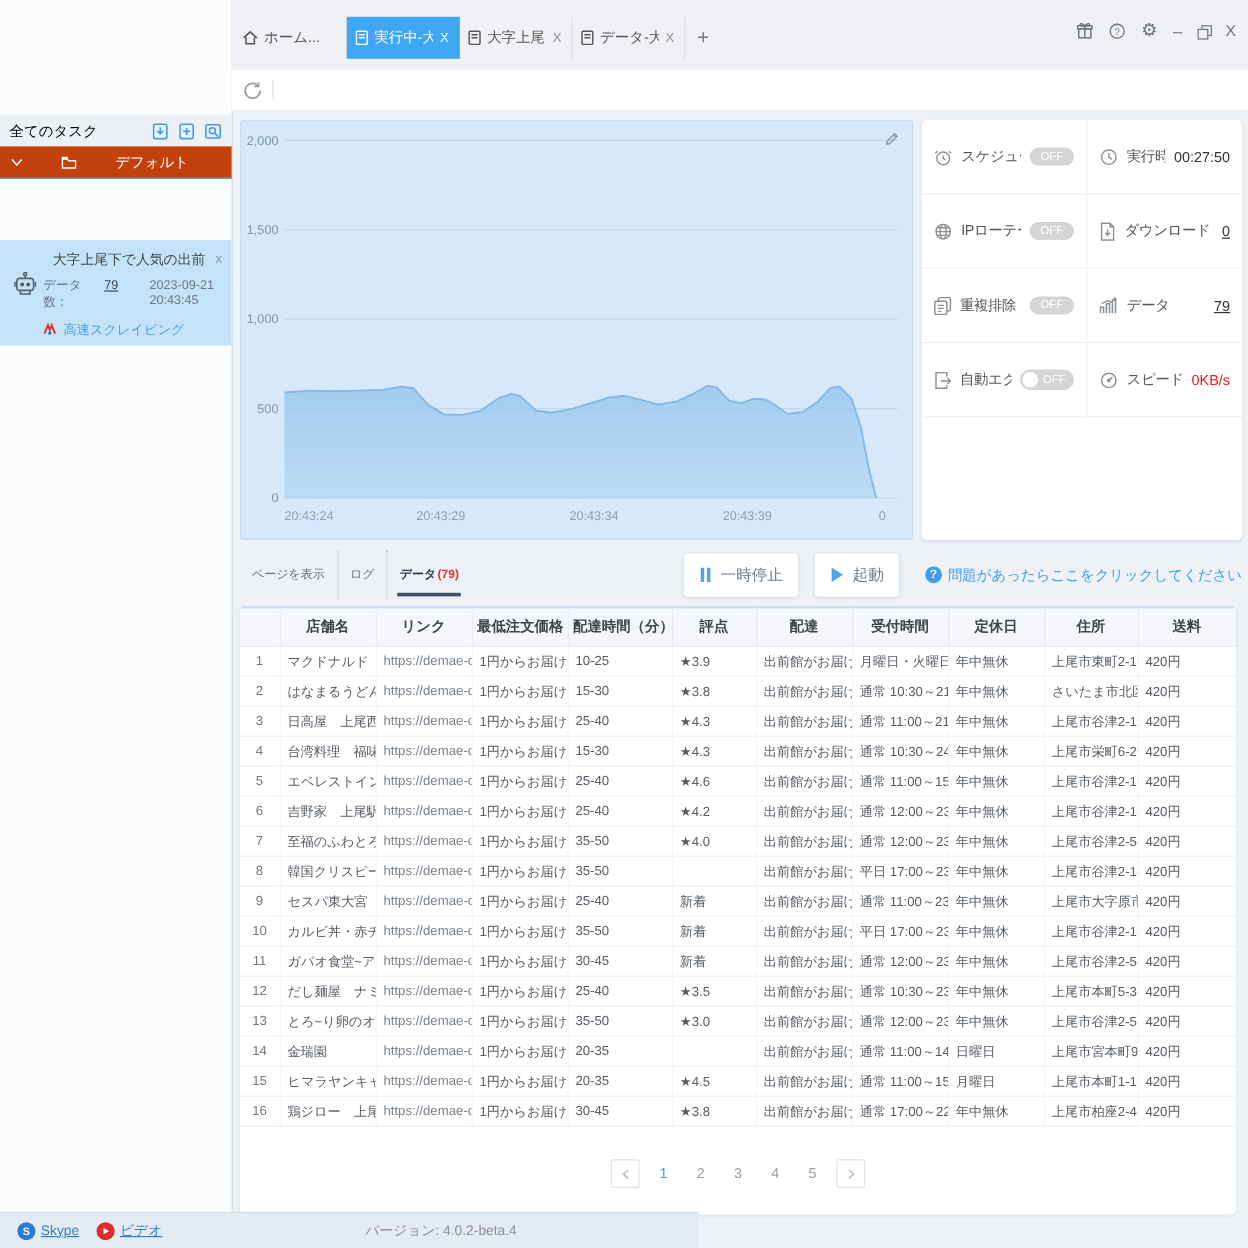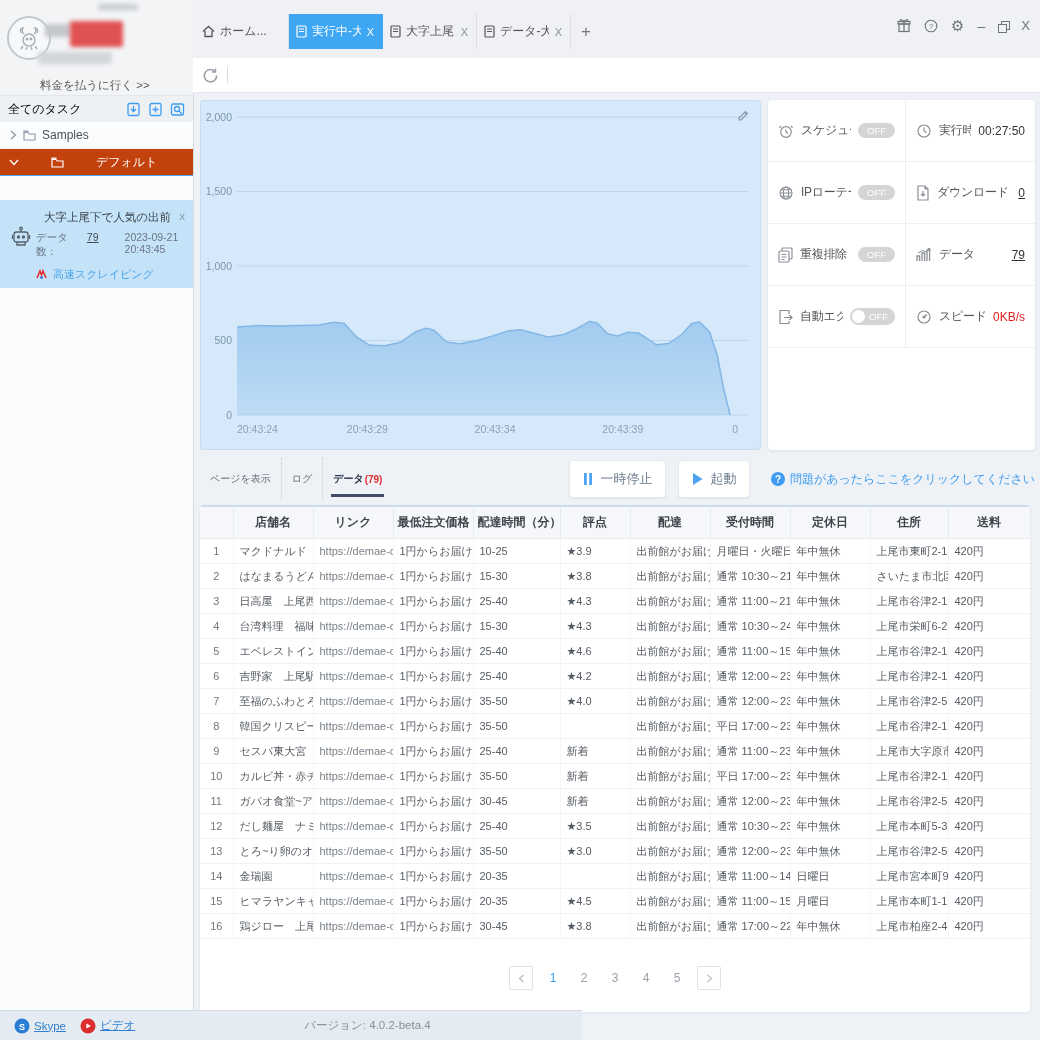--- a/index.html
+++ b/index.html
@@ -106,37 +106,20 @@
   td.link{color:#7a828a;}
   #pagination{display:flex;justify-content:center;align-items:center;gap:9px;margin-top:27px;}
   .page-arrow{width:22px;height:22px;border:1px solid #dfe2e6;border-radius:2px;display:flex;align-items:center;justify-content:center;color:#b8bfc7;background:#fff;}
   .page-num{width:22px;text-align:center;font-size:12px;color:#9aa1a8;}
   .page-num.active{color:#3d9cf0;}
 </style>
 </head>
 <body>
 
 <div id="sidebar" class="abs">
-  <div id="account">
-    <div class="blurblock" style="left:98px;top:4px;width:40px;height:6px;background:#c9ccd0;"></div>
-    <div id="logo-circle">
-      <svg width="28" height="28" viewBox="0 0 28 28" fill="none" stroke="#a7adb5" stroke-width="1.4">
-        <circle cx="14" cy="16" r="6"></circle>
-        <path d="M6 9 Q4 5 8 4 Q6 8 9 10"></path>
-          <path d="M22 9 Q24 5 20 4 Q22 8 19 10"></path>
-        <circle cx="12" cy="15" r="0.8" fill="#a7adb5"></circle>
-          <circle cx="16" cy="15" r="0.8" fill="#a7adb5"></circle>
-        <path d="M8 22 l-2 3 M12 23 l-1 3 M16 23 l1 3 M20 22 l2 3"></path>
-      </svg>
-    </div>
-    <div class="blurblock" style="left:45px;top:24px;width:26px;height:13px;background:#c4c7cb;"></div>
-    <div class="blurblock" style="left:70px;top:21px;width:53px;height:26px;background:#e05252;"></div>
-    <div class="blurblock" style="left:38px;top:52px;width:74px;height:12px;background:#d2d5d9;"></div>
-    <div id="pay-link">料金を払うに行く &gt;&gt;</div>
-  </div>
 
   <div id="tasks-header">
     <span>全てのタスク</span>
     <span class="spacer"></span>
     <span class="icon">
       <svg width="15" height="15" viewBox="0 0 15 15" fill="none" stroke="currentColor" stroke-width="1.3">
           <rect x="2" y="1.5" width="11" height="12" rx="1.5"></rect>
           <path d="M7.5 4v5 M5 7l2.5 2.5L10 7"></path>
         </svg>
       </span>
@@ -149,33 +132,20 @@
     <span class="icon">
       <svg width="15" height="15" viewBox="0 0 15 15" fill="none" stroke="currentColor" stroke-width="1.3">
           <rect x="1.5" y="2" width="12" height="11" rx="1.5"></rect>
           <circle cx="7" cy="7" r="2.5"></circle>
           <path d="M9 9l3 3"></path>
         </svg>
       </span>
   </div>
 
   <div id="folder-list">
-      <div class="folder">
-    <span class="icon">
-          <svg width="8" height="10" viewBox="0 0 8 10" fill="none" stroke="currentColor" stroke-width="1.3">
-            <path d="M2 1 L6.5 5 L2 9"></path>
-          </svg>
-        </span>
-    <span class="icon">
-          <svg width="13" height="11" viewBox="0 0 13 11" fill="none" stroke="currentColor" stroke-width="1.2">
-            <path d="M1 2.5 h4 l1.2 1.5 H12 V10 H1 Z M1 2.5 V1.2 h4.5"></path>
-          </svg>
-        </span>
-    <span>Samples</span>
-  </div>
       <div class="folder selected">
     <span class="icon">
           <svg width="10" height="8" viewBox="0 0 10 8" fill="none" stroke="currentColor" stroke-width="1.3">
             <path d="M1 2 L5 6.5 L9 2"></path>
           </svg>
         </span>
     <span class="icon">
           <svg width="13" height="11" viewBox="0 0 13 11" fill="none" stroke="currentColor" stroke-width="1.2">
             <path d="M1 2.5 h4 l1.2 1.5 H12 V10 H1 Z M1 2.5 V1.2 h4.5"></path>
           </svg>

